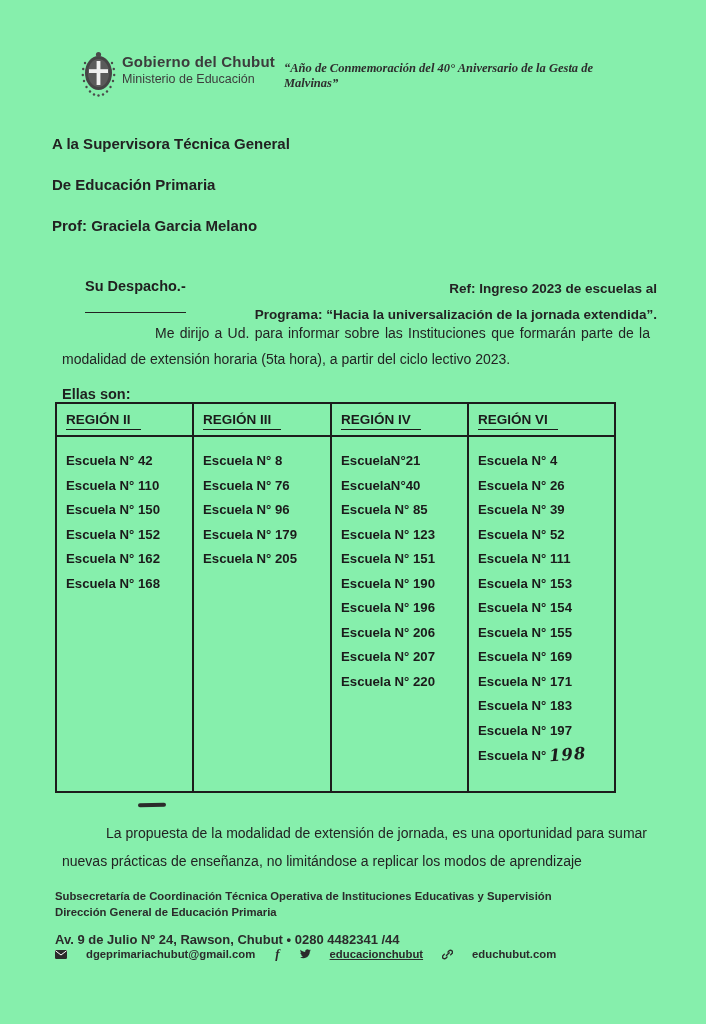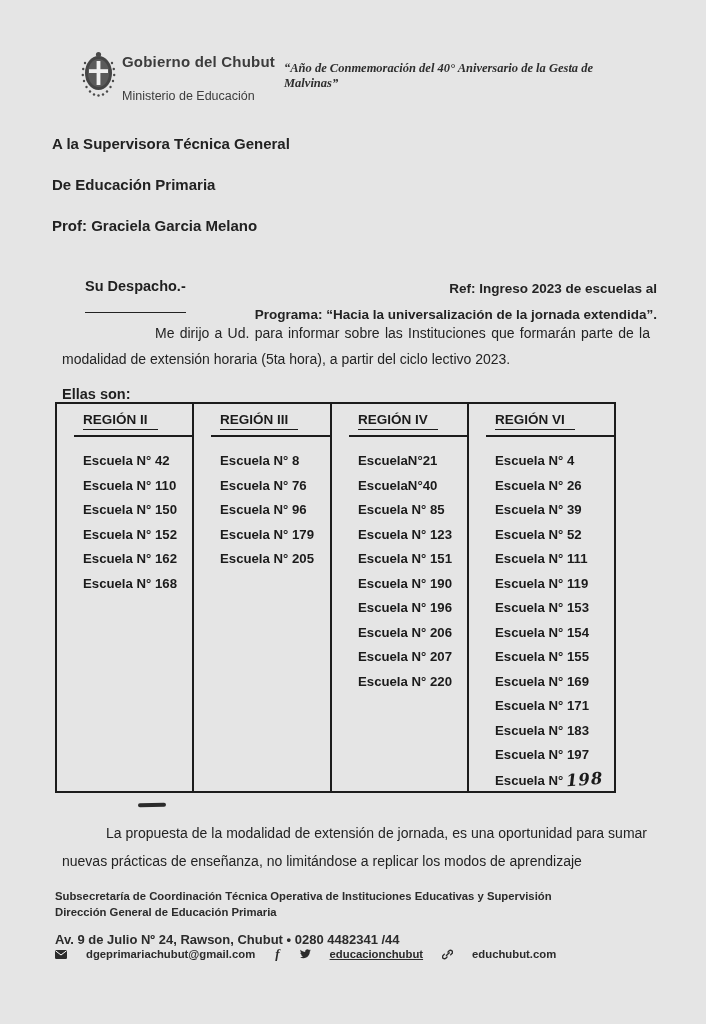--- a/index.html
+++ b/index.html
@@ -5,28 +5,28 @@
 <style>
   html,body{margin:0;padding:0;background:#ffffff;}
   body{
     font-family:"Liberation Sans","DejaVu Sans",sans-serif;
     color:#1f1f1f;
     -webkit-font-smoothing:antialiased;
   }
   .page{
     position:relative;
     width:706px;height:1024px;
-    background:#e5e5e5;
+    background:#86efac;
     overflow:hidden;
   }
   
   .logo{position:absolute;left:80px;top:51px;width:37px;height:48px;}
   .org-block{position:absolute;left:122px;top:53px;line-height:17px;color:#3c3c3c;}
   .org-name{font-size:15px;font-weight:bold;letter-spacing:.2px;}
-  .org-dept{font-size:12.5px;margin-top:18px;}
+  .org-dept{font-size:12.5px;margin-top:1px;}
   .motto{
     position:absolute;left:284px;top:61px;width:350px;
     font-family:Liberation Serif, serif;
     font-style:italic;font-weight:bold;font-size:12.5px;color:#2e2e2e;
   }
   
   .addressee{position:absolute;left:52px;top:135px;font-weight:bold;font-size:15px;color:#222;}
   .addressee div{margin-bottom:24px;}
   
   .salutation{
@@ -47,21 +47,21 @@
     position:absolute;left:62px;top:386px;
     font-weight:bold;font-size:14.5px;
   }
   .lead-in span{border-bottom:1.6px solid #222;padding-bottom:1px;}
   
   .doc-table{
     position:absolute;left:55px;top:402px;width:561px;height:391px;
     display:grid;grid-template-columns:137px 138px 137px 1fr;
     border:2px solid #1c1c1c;box-sizing:border-box;
   }
-  .table-column{border-right:2px solid #1c1c1c;box-sizing:border-box;overflow:hidden;margin-left:17px;}
+  .table-column{border-right:2px solid #1c1c1c;box-sizing:border-box;overflow:hidden;}
   .table-column:last-child{border-right:none;}
   .col-header{
     height:33px;border-bottom:2px solid #1c1c1c;box-sizing:border-box;
     padding:8px 0 0 9px;font-weight:bold;font-size:13.5px;color:#1b1b1b;
   }
   .col-header span{border-bottom:1.8px solid #1b1b1b;padding:0 10px 2px 0;}
   .col-body{padding:12px 4px 0 9px;}
   .school{
     font-weight:bold;font-size:13.2px;color:#1b1b1b;
     line-height:24.5px;white-space:nowrap;
@@ -202,21 +202,20 @@
         </div>
       </div>
       <div class="table-column">
         <div class="col-header"><span>REGIÓN VI</span></div>
         <div class="col-body">
           <div class="school">Escuela N° 4</div>
           <div class="school">Escuela N° 26</div>
           <div class="school">Escuela N° 39</div>
           <div class="school">Escuela N° 52</div>
           <div class="school">Escuela N° 111</div>
-          <div class="school">Escuela N° 119</div>
           <div class="school">Escuela N° 153</div>
           <div class="school">Escuela N° 154</div>
           <div class="school">Escuela N° 155</div>
           <div class="school">Escuela N° 169</div>
           <div class="school">Escuela N° 171</div>
           <div class="school">Escuela N° 183</div>
           <div class="school">Escuela N° 197</div>
           <div class="school"><span>Escuela N°</span><span class="handwritten">198</span></div>
         </div>
       </div>

